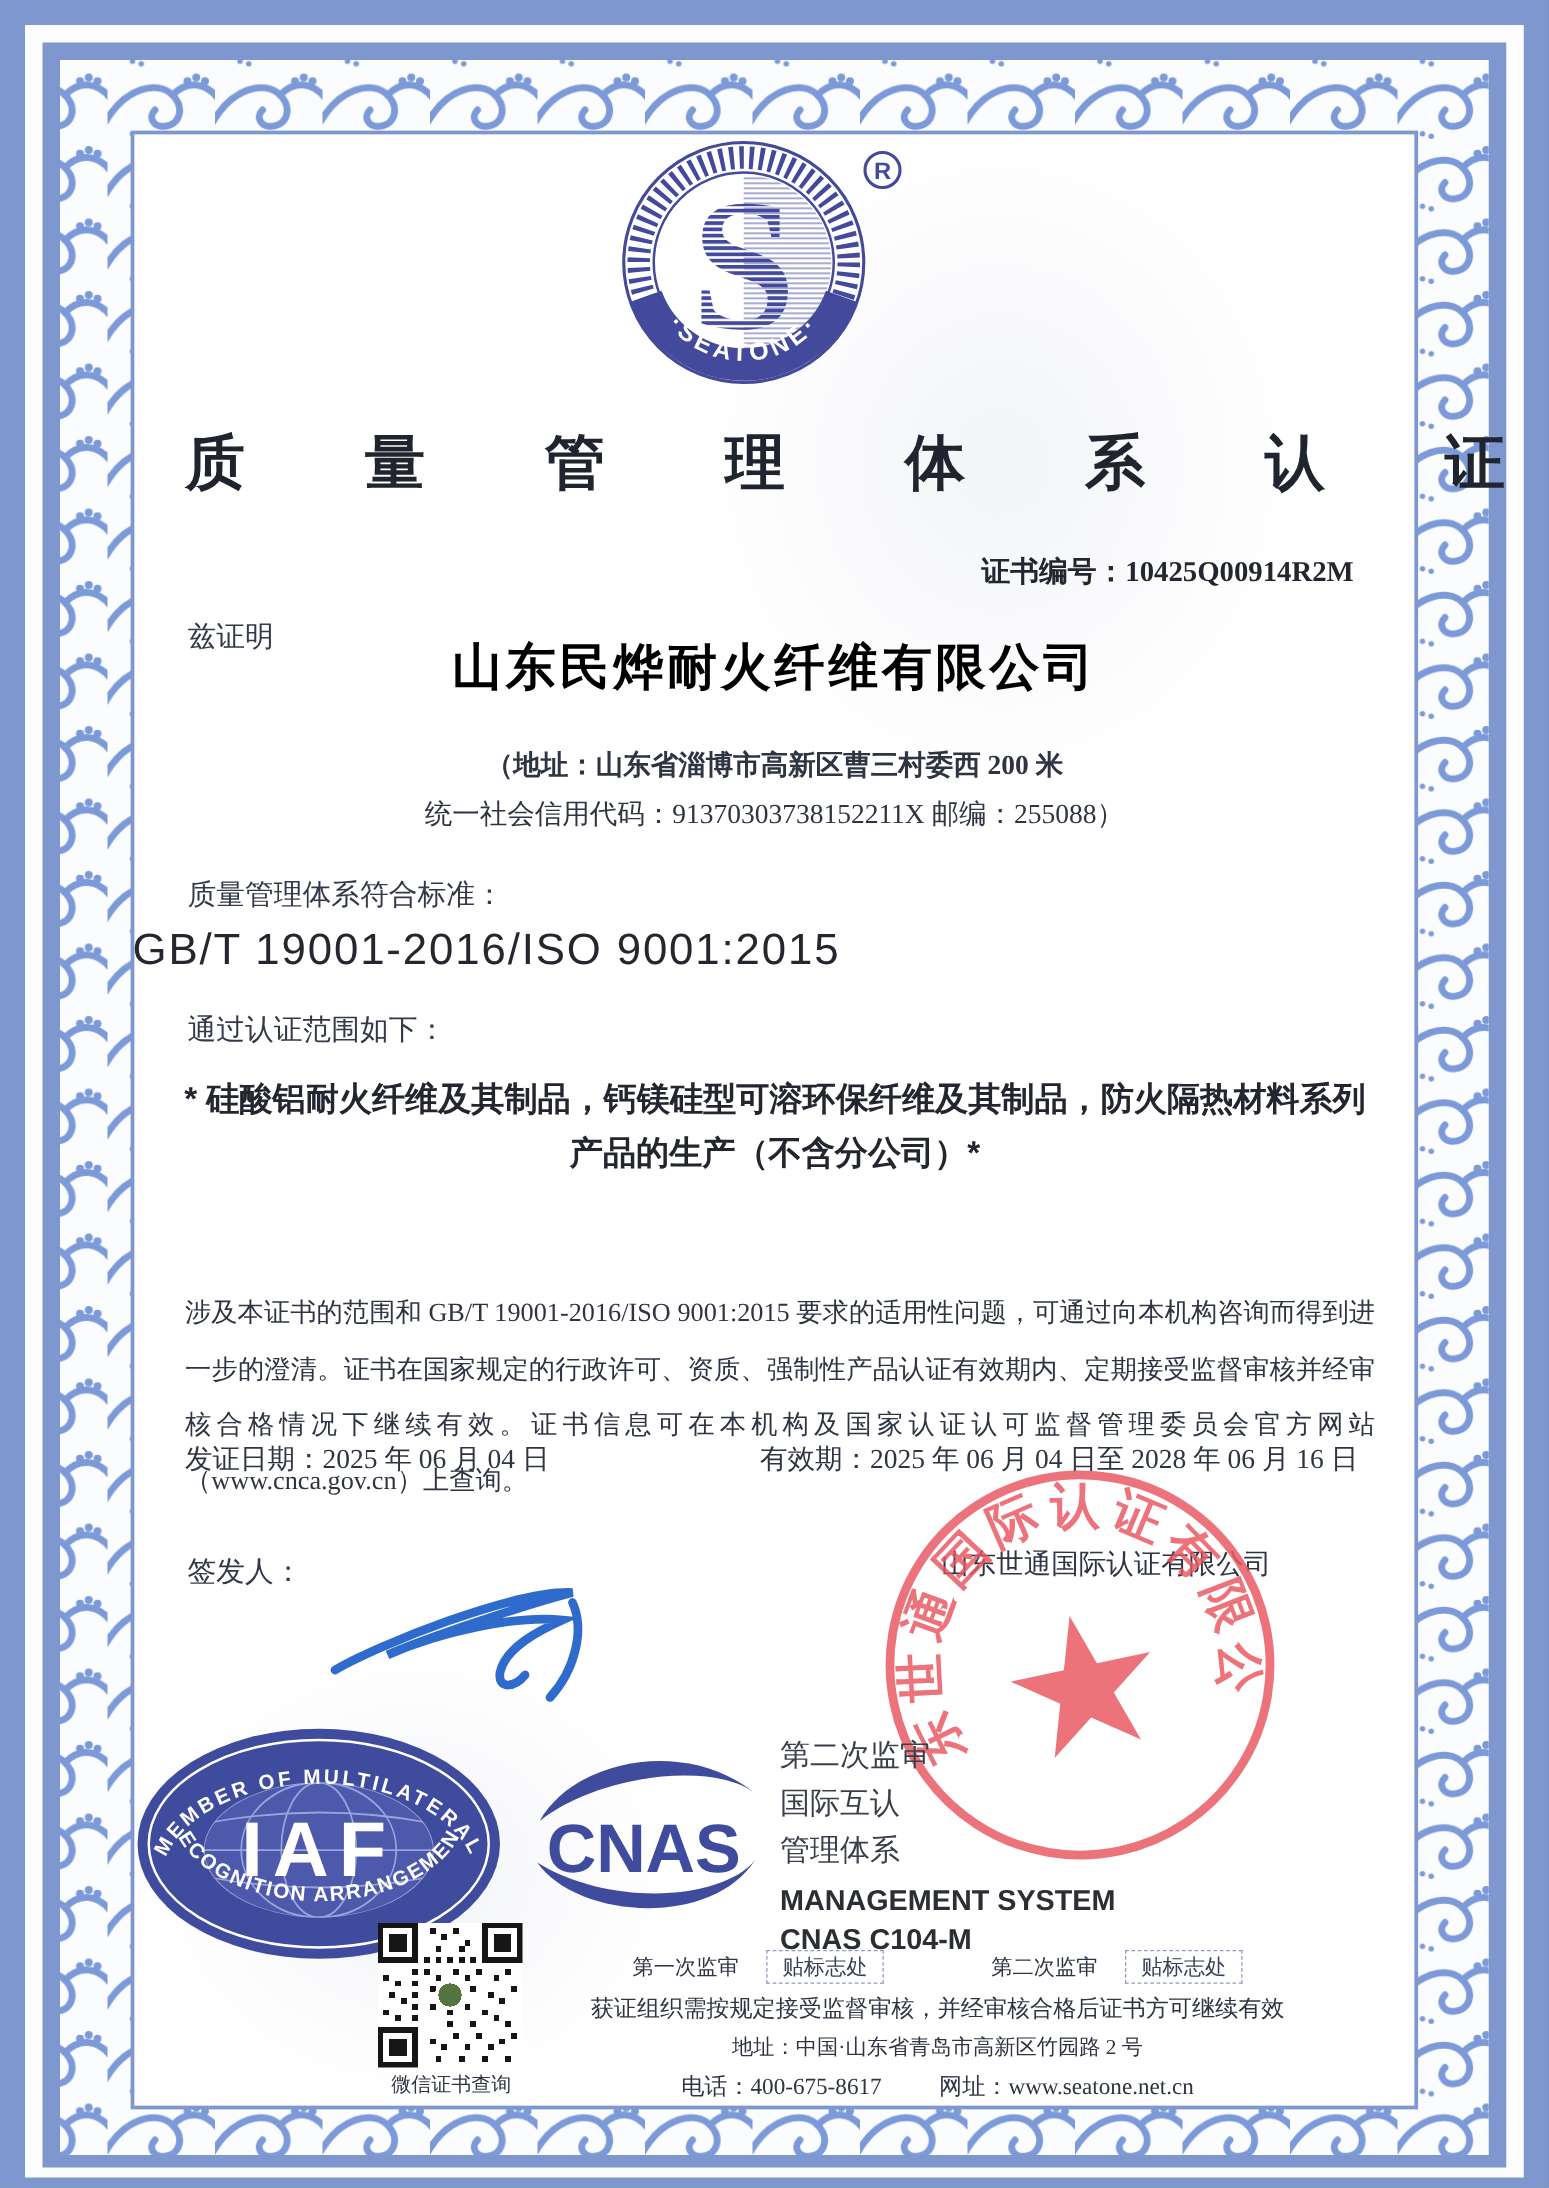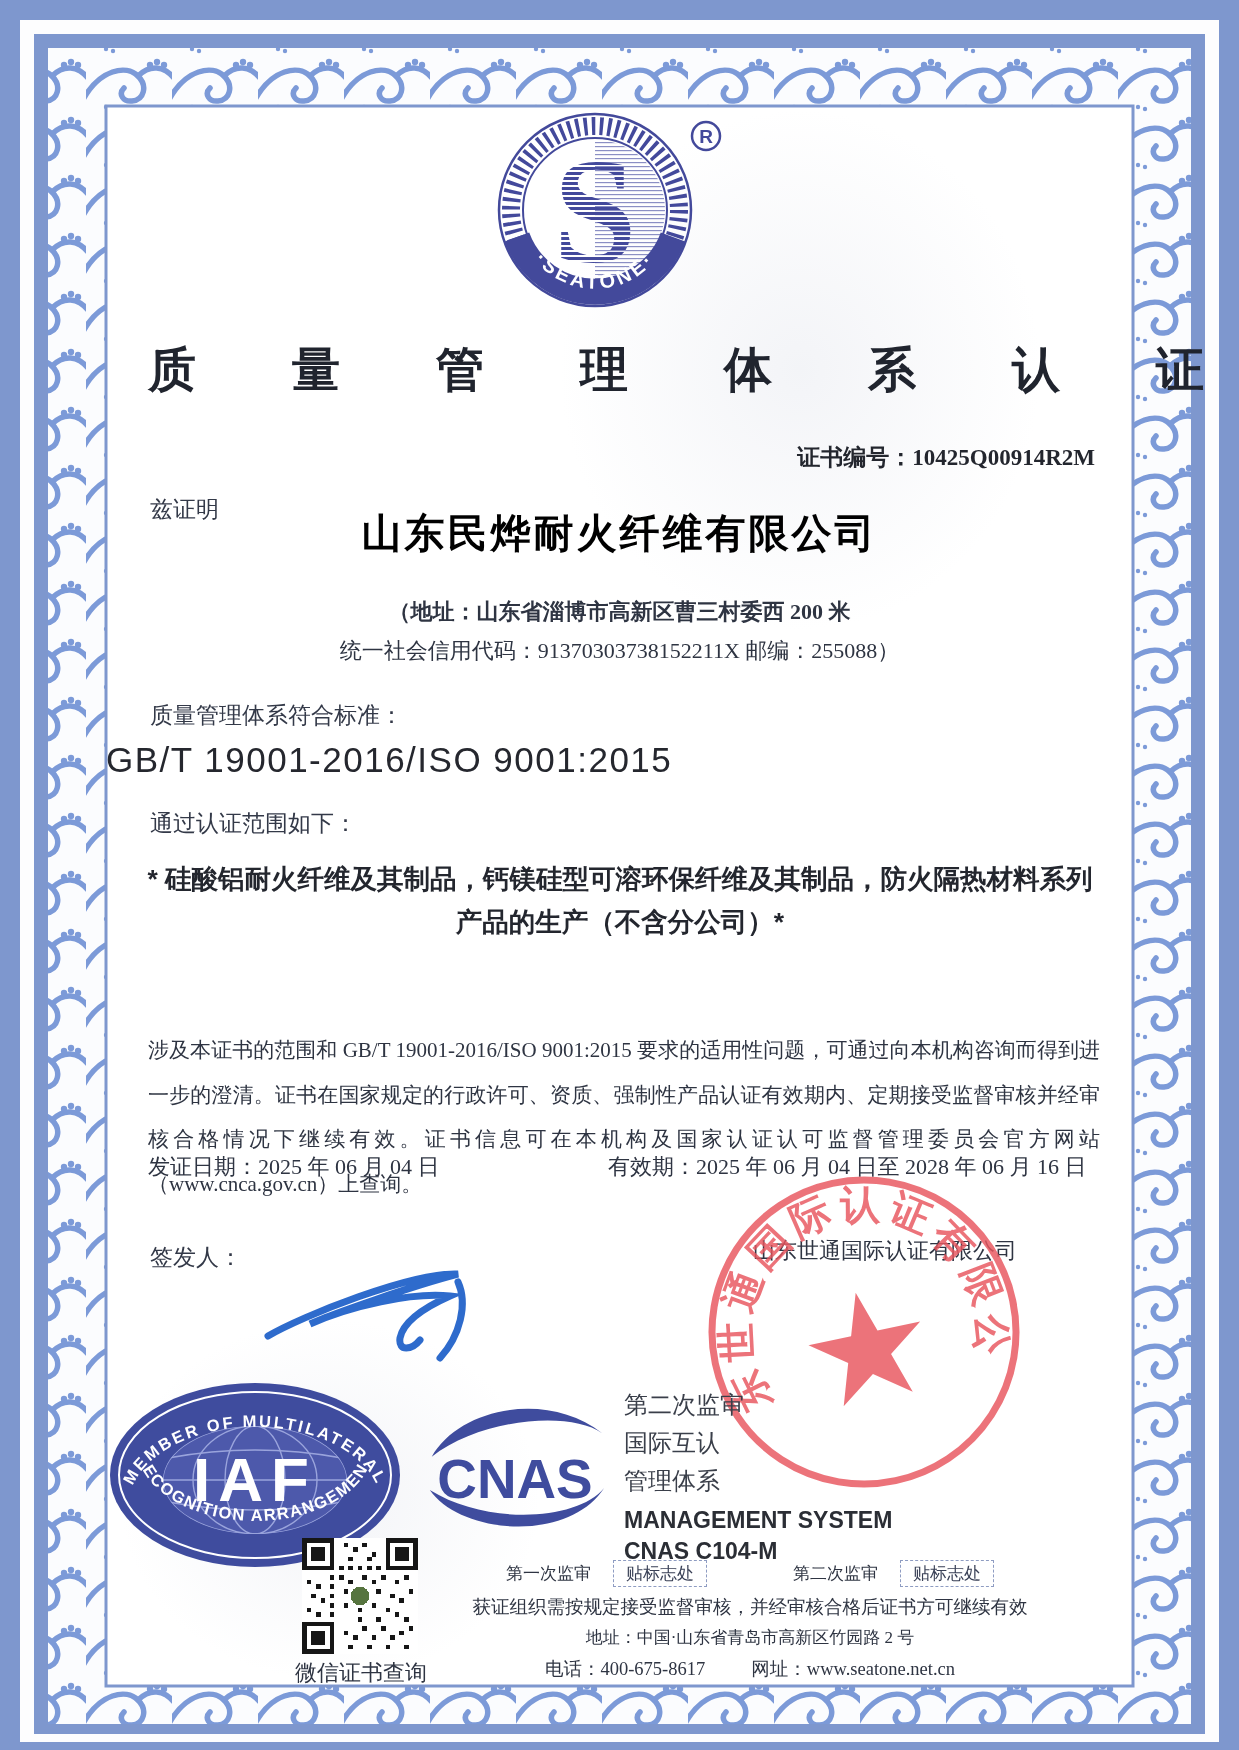--- a/index.html
+++ b/index.html
@@ -3,38 +3,38 @@
 <meta charset="utf-8">
 <style>
   html,body{margin:0;padding:0;background:#5f77ad;}
   .page{position:relative;width:1239px;height:1750px;background:#7e97ce;overflow:hidden;
         font-family:"Liberation Serif","DejaVu Serif",serif;color:#2c3140;}
   .abs{position:absolute;}
   svg{display:block;}
   .wash{position:absolute;border-radius:50%;background:radial-gradient(closest-side,#e9ebf1,rgba(233,235,241,0));opacity:.55;pointer-events:none;}
   .title{left:106px;top:338px;width:1027px;text-align:center;font-size:48px;font-weight:bold;
          letter-spacing:42px;padding-left:42px;box-sizing:border-box;white-space:nowrap;color:#20242e;}
-  .certno{left:106px;top:442px;width:1027px;text-align:right;padding-right:38px;box-sizing:border-box;
+  .certno{left:106px;top:442px;width:1027px;text-align:right;padding-right:50px;box-sizing:border-box;
           font-size:23px;font-weight:bold;color:#23262e;}
   .label{font-size:23px;color:#333948;}
   .company{left:106px;top:506px;width:1027px;text-align:center;font-size:40px;font-weight:bold;
            font-family:"Liberation Sans","DejaVu Sans",sans-serif;letter-spacing:3px;color:#000000;}
   .addr{left:106px;width:1027px;text-align:center;font-size:22px;color:#2e3442;}
   .standard{left:106px;top:740px;width:1027px;font-size:35px;font-weight:500;
             font-family:"Liberation Sans","DejaVu Sans",sans-serif;letter-spacing:1.5px;color:#25272e;}
   .scope{left:140px;top:858px;width:960px;text-align:center;font-size:26.5px;font-weight:bold;
          font-family:"Liberation Sans","DejaVu Sans",sans-serif;line-height:1.62;color:#23262e;}
   .legal{left:148px;top:1028px;width:952px;font-size:21px;line-height:2.12;text-align:justify;color:#2e3442;}
   .dates{top:1152px;font-size:22px;color:#2e3442;}
   .certifier{left:690px;top:1236px;width:390px;text-align:center;font-size:22px;color:#2e3442;}
   .cnas-cn{font-family:"Liberation Sans","DejaVu Sans",sans-serif;font-size:24px;line-height:38px;
            font-weight:500;color:#3a3f4a;}
   .cnas-en{font-family:"Liberation Sans","DejaVu Sans",sans-serif;font-size:23px;line-height:31px;
            font-weight:bold;color:#2b2e35;margin-top:5px;}
-  .qr-caption{left:276px;top:1658px;width:170px;text-align:center;font-size:22px;color:#2e3442;}
+  .qr-caption{left:276px;top:1658px;width:170px;text-align:center;font-size:16px;color:#2e3442;}
   .f-row{left:420px;width:660px;display:flex;justify-content:center;align-items:center;color:#2e3442;}
   .sticker{border:1.6px dashed #8e9cc2;padding:1px 12px;margin-left:22px;font-size:17px;color:#394056;}
   .audit{font-size:17px;}
   .f-spacer{width:86px;}
   .f-note{left:380px;top:1594px;width:740px;text-align:center;font-size:18.5px;color:#2e3442;}
   .f-addr{left:380px;top:1626px;width:740px;text-align:center;font-size:17px;color:#2e3442;}
   .f-contact{top:1656px;gap:46px;font-size:18.5px;}
 </style>
 </head>
 <body>

